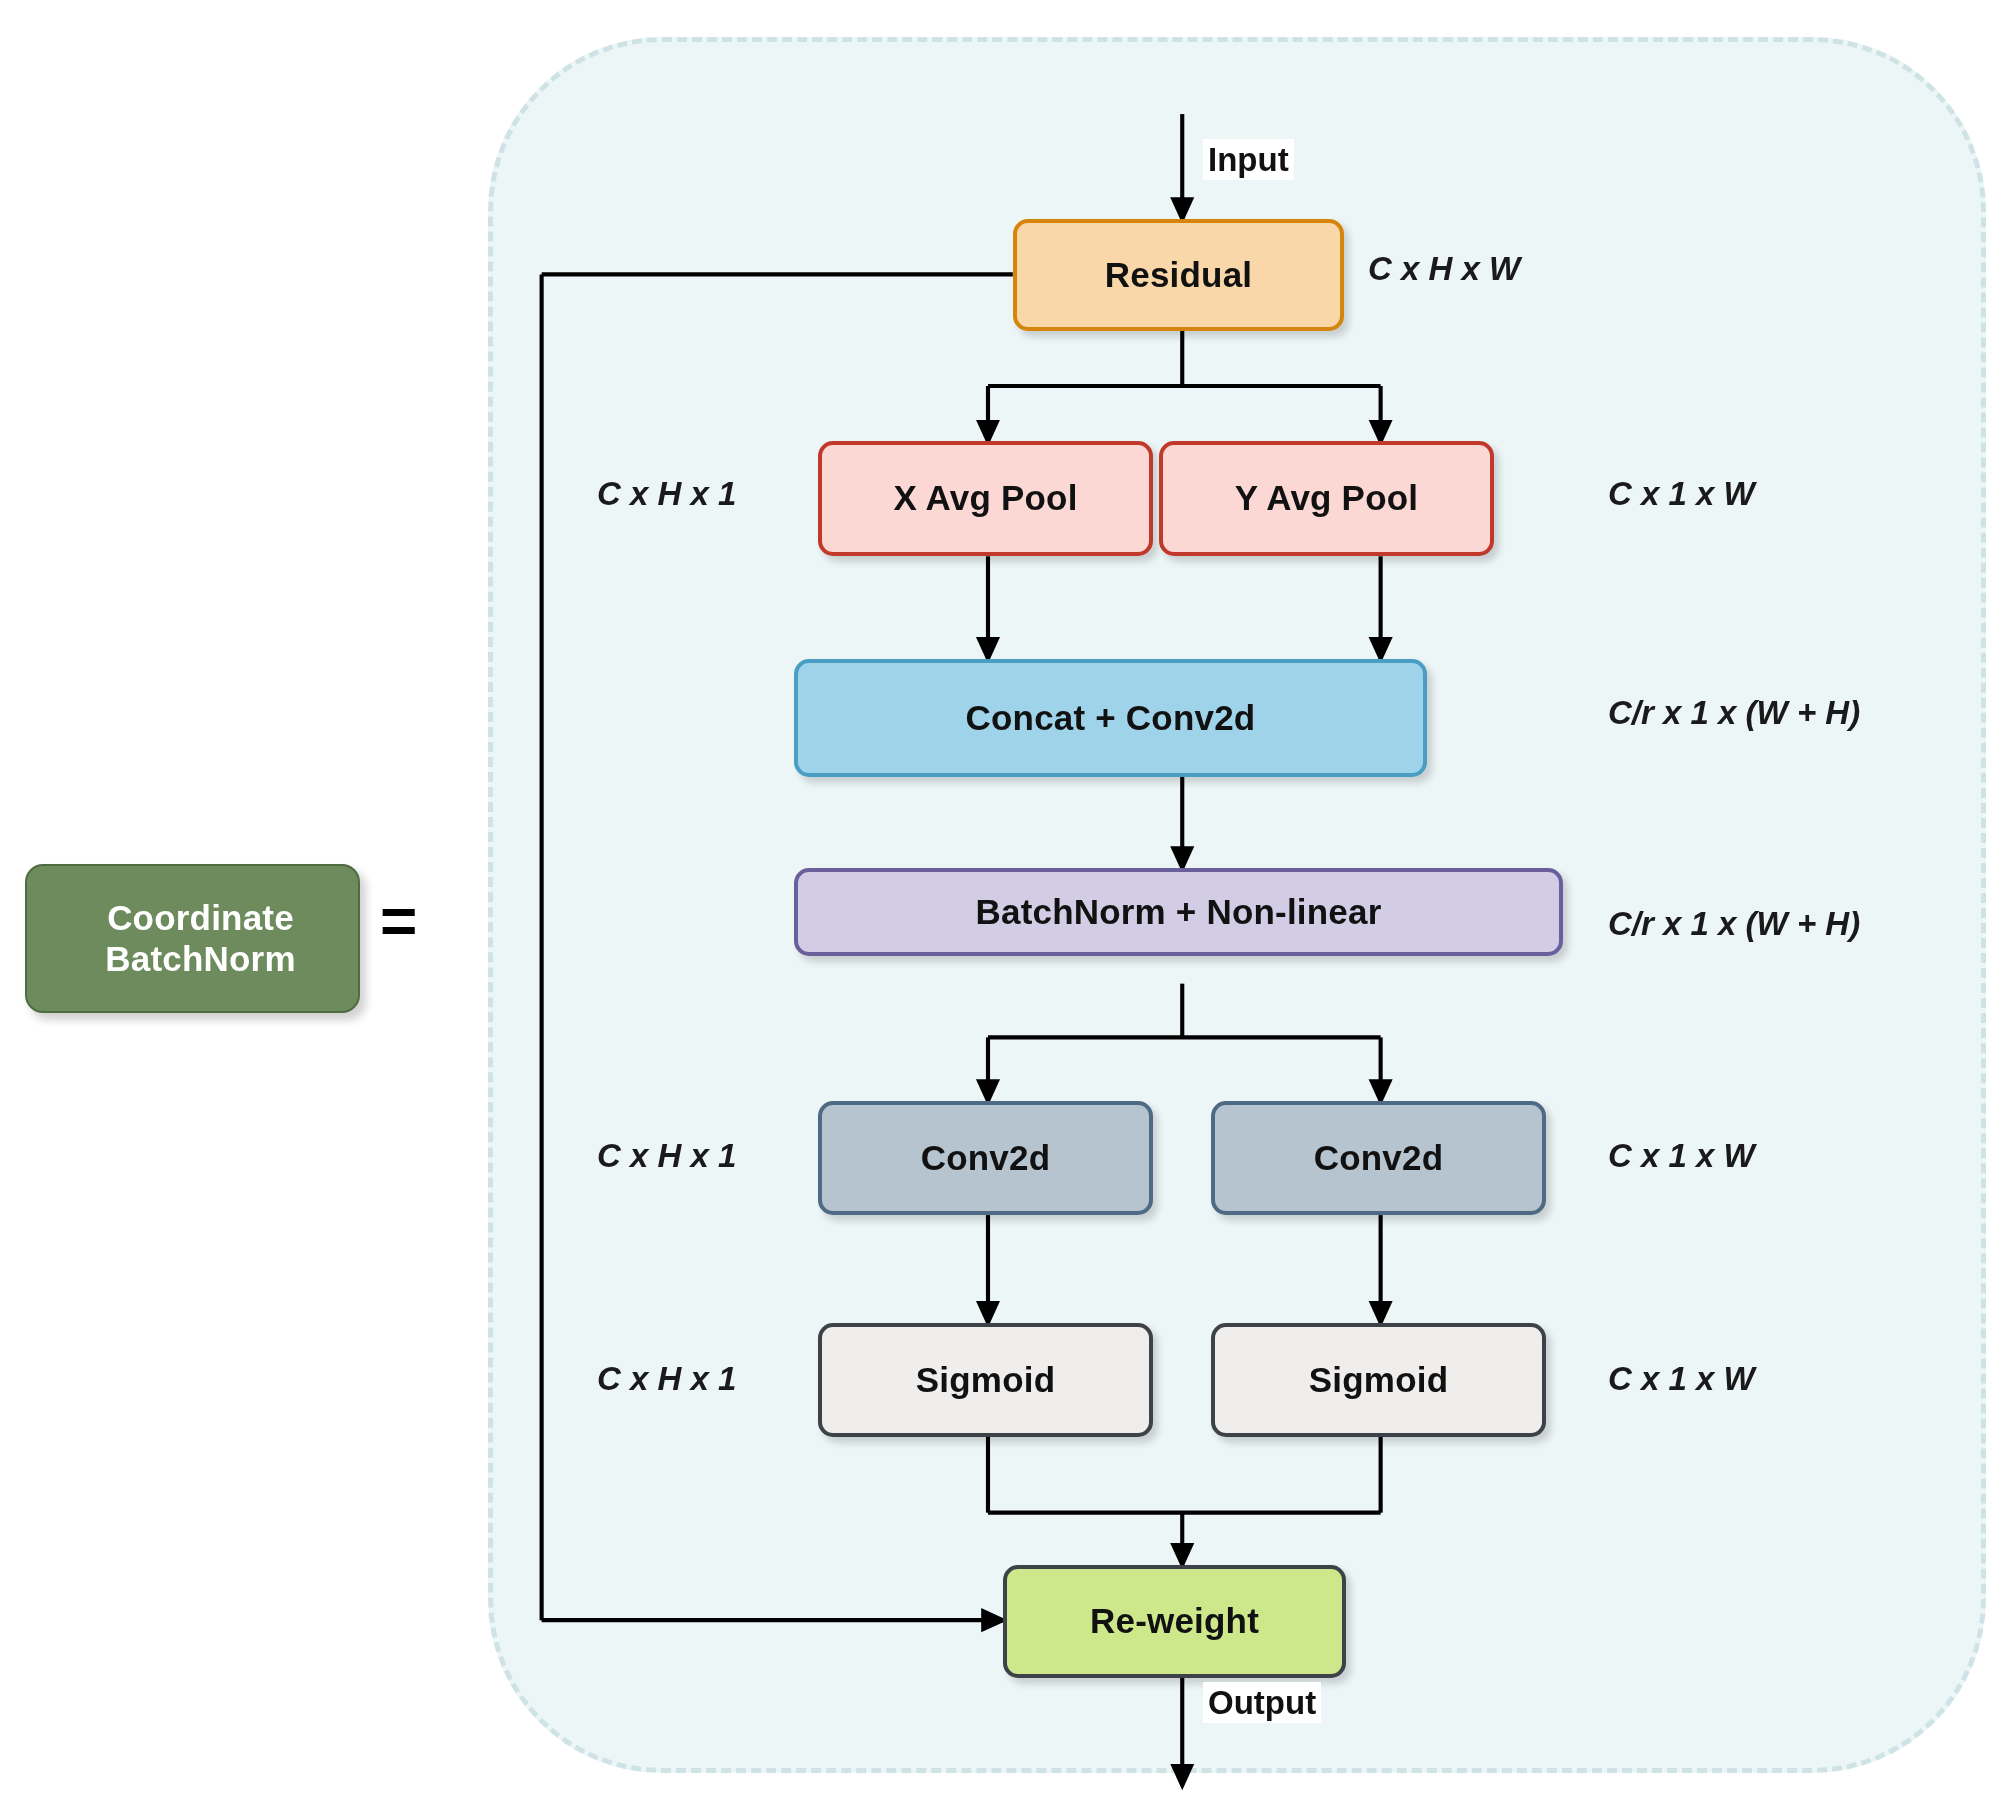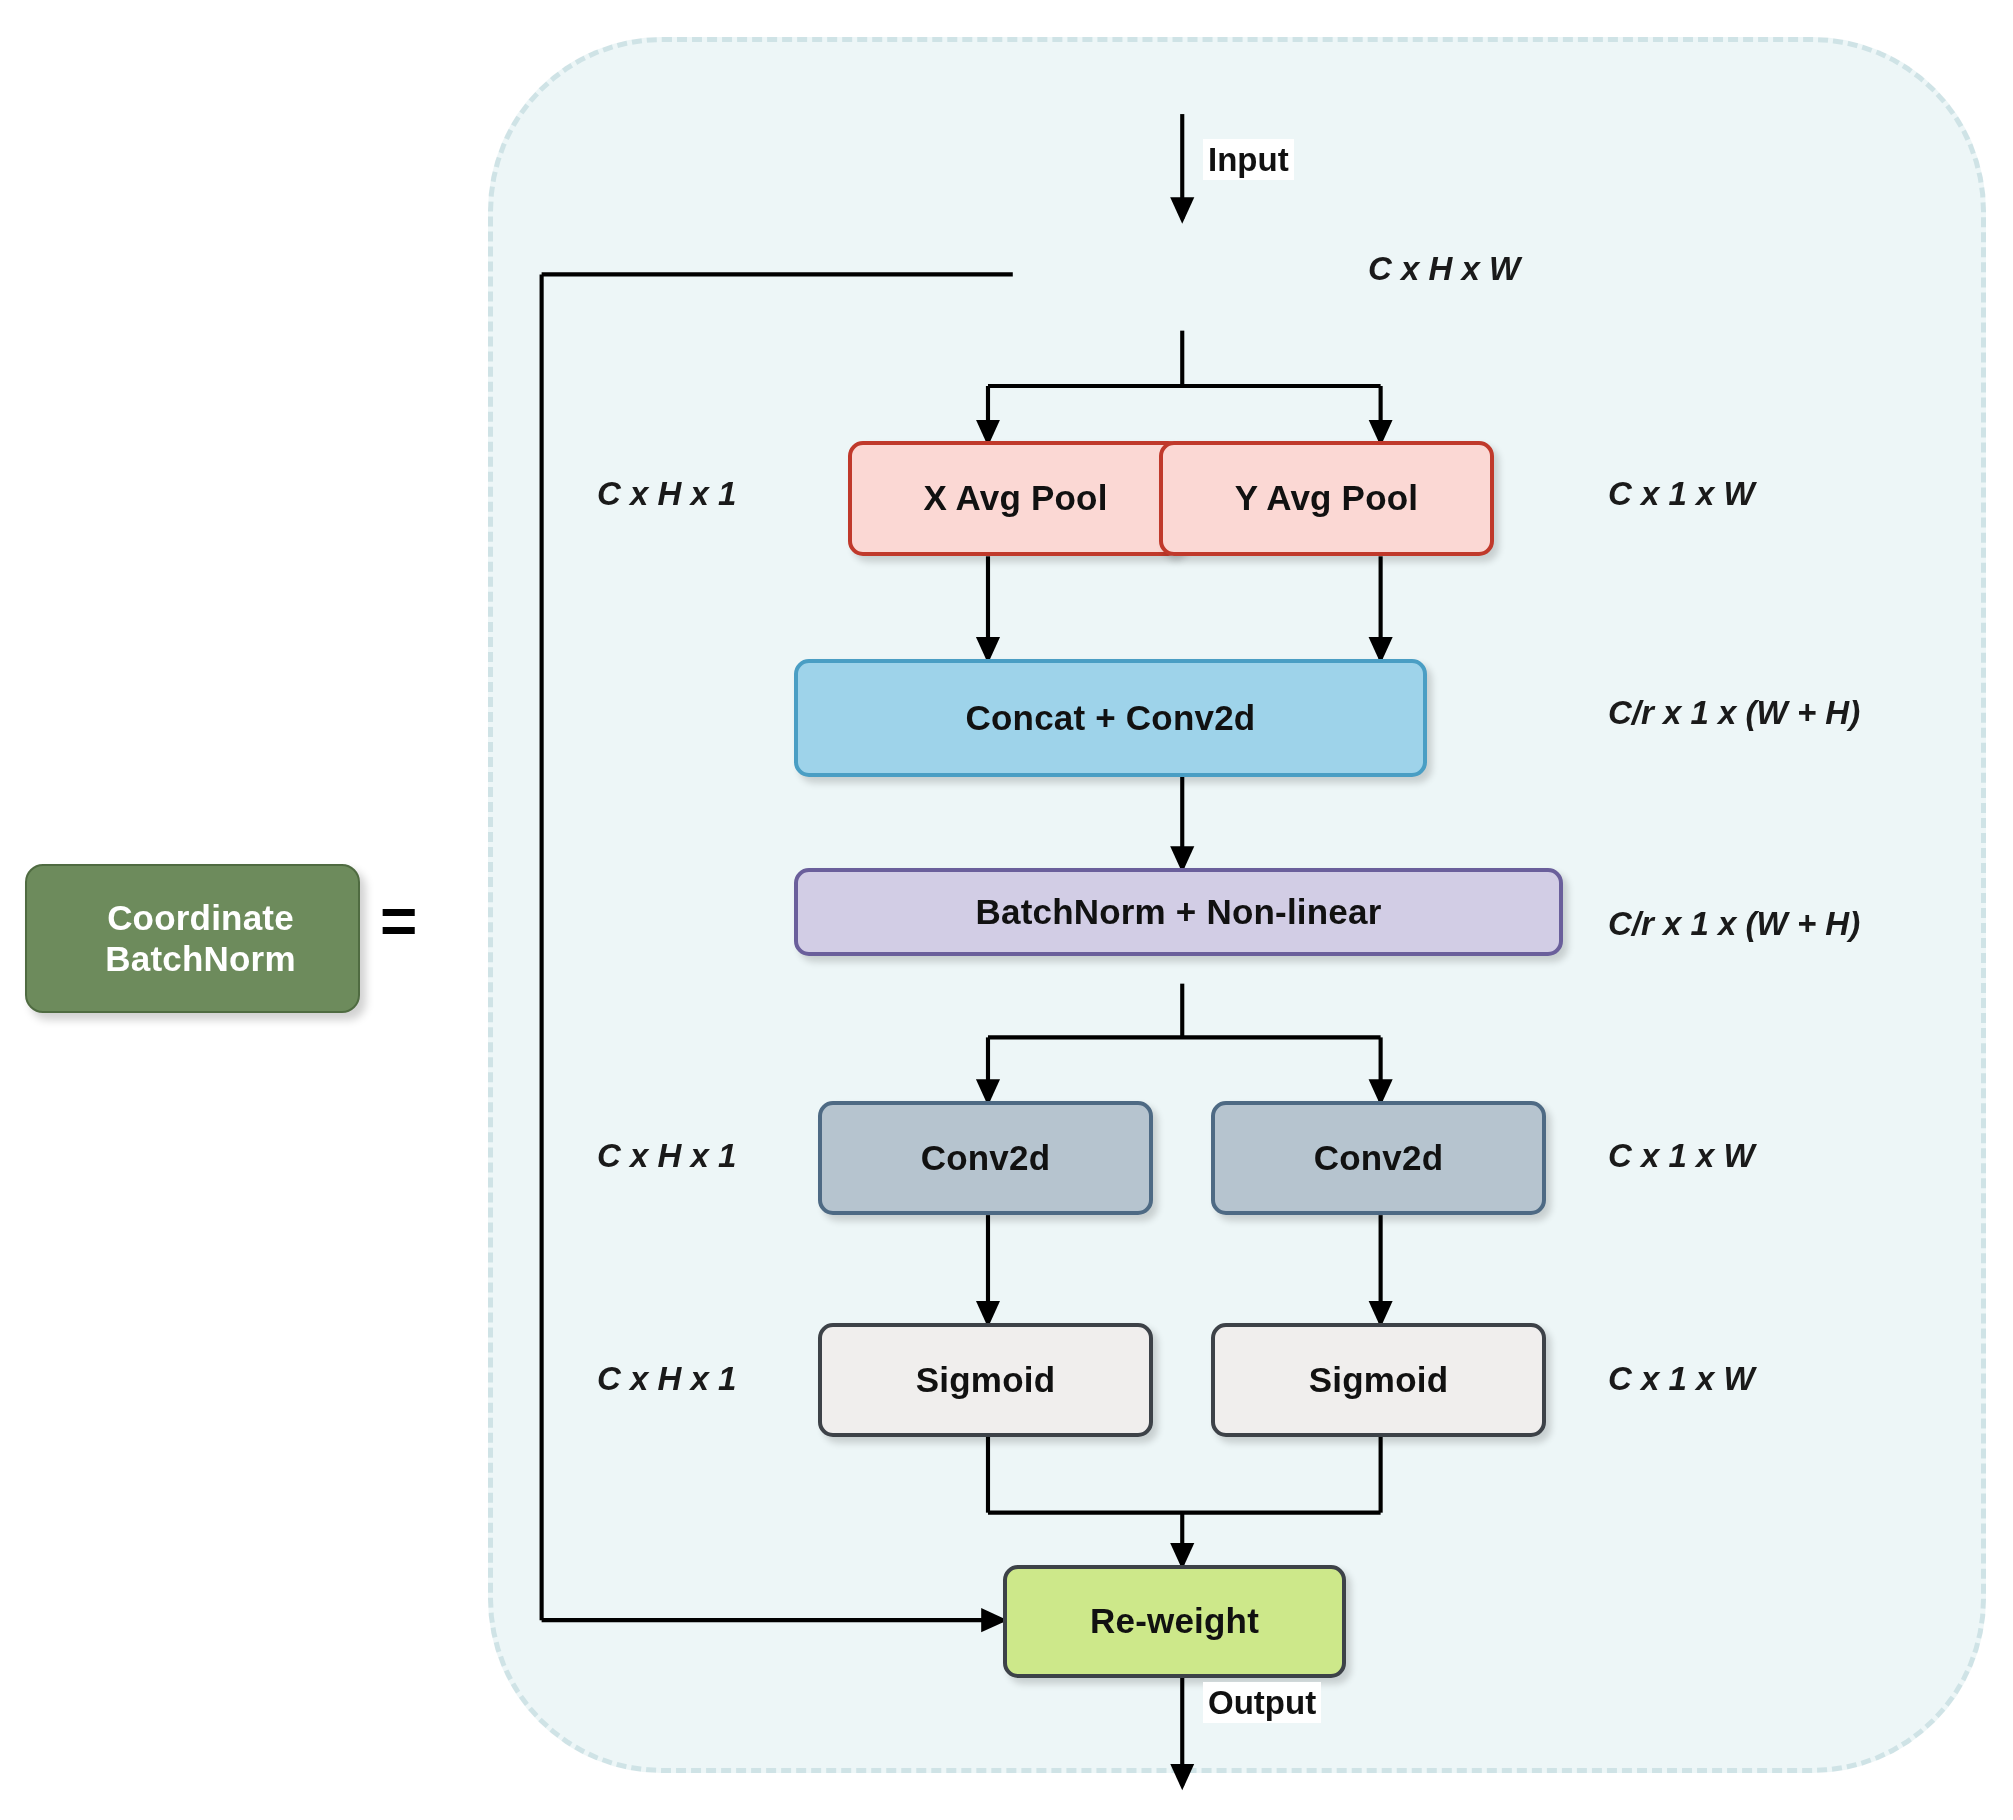--- a/index.html
+++ b/index.html
@@ -157,22 +157,25 @@
 
   <div class="node ca" style="left:25px; top:864px; width:335px; height:149px;">
     <span>
       <span>Coordinate</span><br>
       <span>BatchNorm</span>
     </span>
   </div>
 
   <div class="equals" style="left:380px; top:884px;">=</div>
 
-
-  <div class="node pool" style="left:818px; top:441px; width:335px; height:115px;margin-left:30px;">
+  <div class="node residual" style="left:1013px; top:219px; width:331px; height:112px;">
+    <span>Residual</span>
+  </div>
+
+  <div class="node pool" style="left:818px; top:441px; width:335px; height:115px;">
     <span>X Avg Pool</span>
   </div>
 
   <div class="node pool" style="left:1159px; top:441px; width:335px; height:115px;">
     <span>Y Avg Pool</span>
   </div>
 
   <div class="node concat" style="left:794px; top:659px; width:633px; height:118px;">
     <span>Concat + Conv2d</span>
   </div>

